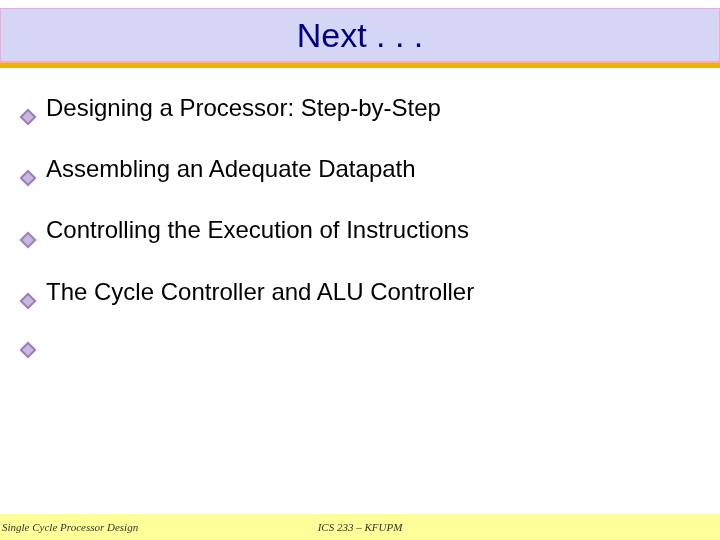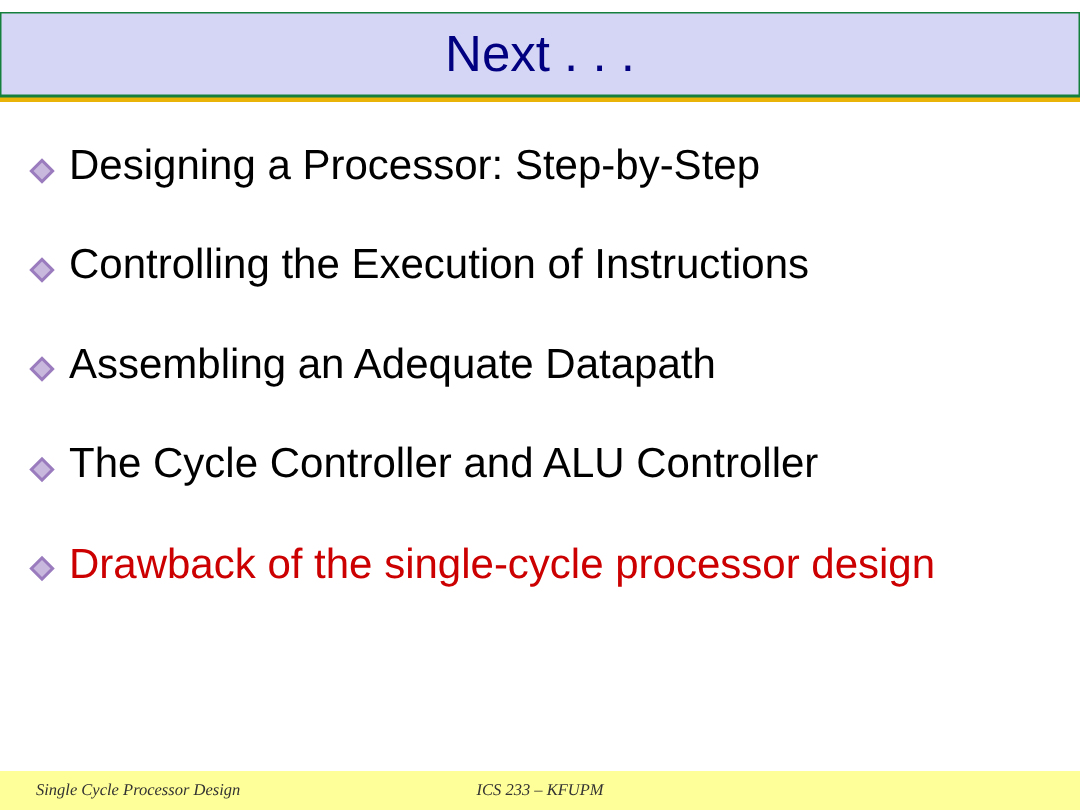--- a/index.html
+++ b/index.html
@@ -14,22 +14,22 @@
     height: 540px;
     position: relative;
     background: #ffffff;
   }
   .title-band {
     position: absolute;
     top: 8px;
     left: 0;
     right: 0;
     height: 60px;
-    background: #15803d;
-    border-bottom: 3px solid #eab308;
+    background: #f9a8d4;
+    border-bottom: 5px solid #eab308;
   }
   .title-inner {
     position: absolute;
     top: 1px;
     left: 1px;
     right: 1px;
     bottom: 2px;
     background: #d5d5f5;
     display: flex;
     align-items: center;
@@ -42,23 +42,23 @@
     font-weight: 400;
   }
   .content {
     position: absolute;
     top: 92px;
     left: 22px;
     right: 22px;
   }
   .bullet-row {
     display: flex;
-    align-items: center;
+    align-items: flex-end;
     margin-bottom: 30px;
-    font-size: 28px;
+    font-size: 24px;
     line-height: 1.3;
   }
   .bullet-row.hl .bullet-text { color: #cc0000; }
   .bullet-row:not(.hl) .bullet-text { color: #000000; }
   .diamond {
     width: 12px;
     height: 12px;
     background: #9a7bbd;
     transform: rotate(45deg);
     flex: 0 0 12px;
@@ -75,21 +75,21 @@
   .footer {
     position: absolute;
     bottom: 0;
     left: 0;
     right: 0;
     height: 26px;
     background: #ffff99;
     display: flex;
     align-items: center;
     justify-content: space-between;
-    padding: 0 24px;
+    padding: 0 2px;
     font-family: "Times New Roman", Times, serif;
     font-style: italic;
     font-size: 11px;
     color: #333;
     text-align: right;
   }
   .footer .mid { position:absolute; left:50%; transform:translateX(-50%);font-style:italic; }
 </style>
 </head>
 <body>
@@ -105,36 +105,35 @@
   <div class="content">
 
     <div class="bullet-row">
       <span class="diamond"></span>
       <span class="bullet-text">Designing a Processor: Step-by-Step</span>
     </div>
 
 
     <div class="bullet-row">
       <span class="diamond"></span>
-      <span class="bullet-text">Controlling the Execution of Instructions</span>
+      <span class="bullet-text">Assembling an Adequate Datapath</span>
     </div>
 
     <div class="bullet-row">
       <span class="diamond"></span>
-      <span class="bullet-text">Assembling an Adequate Datapath</span>
+      <span class="bullet-text">Controlling the Execution of Instructions</span>
     </div>
 
     <div class="bullet-row">
       <span class="diamond"></span>
       <span class="bullet-text">The Cycle Controller and ALU Controller</span>
     </div>
 
     <div class="bullet-row hl">
       <span class="diamond"></span>
-      <span class="bullet-text">Drawback of the single-cycle processor design</span>
     </div>
 
   </div>
 
   <div class="footer">
     <span>Single Cycle Processor Design</span>
     <span class="mid">ICS 233 – KFUPM</span>
   </div>
 
 </div>

